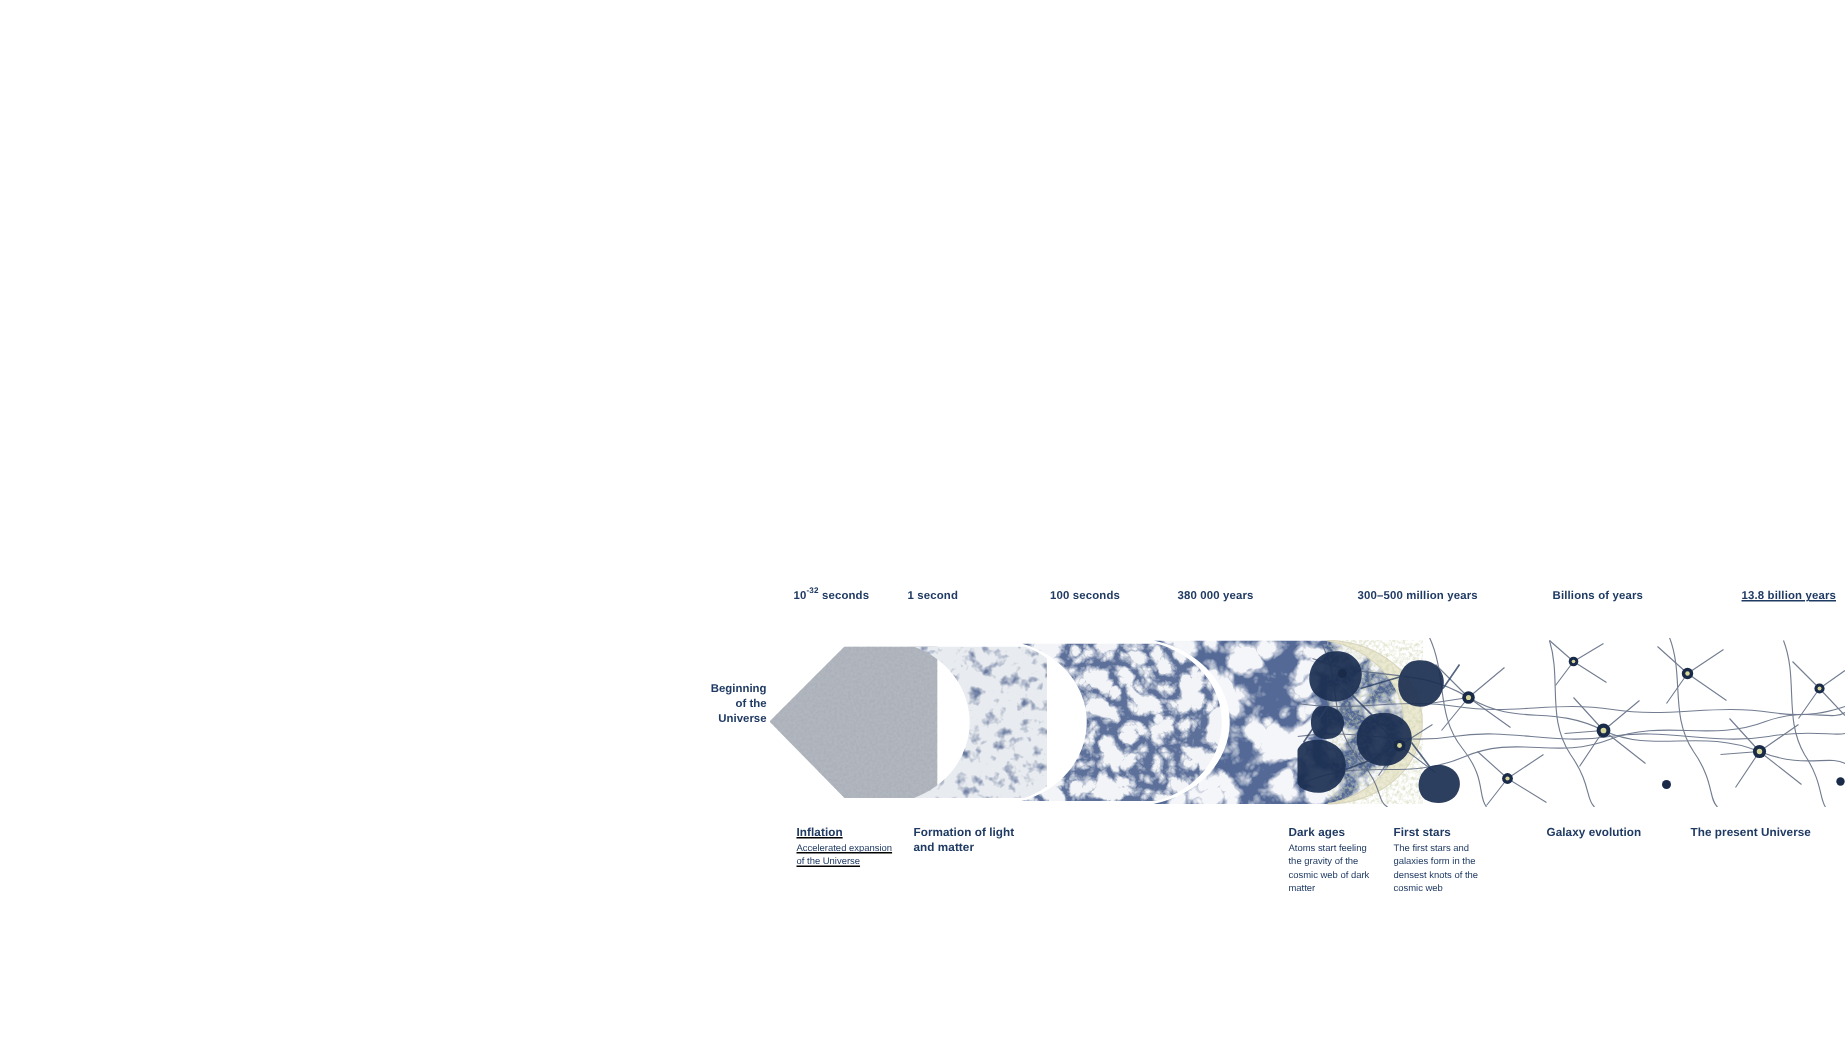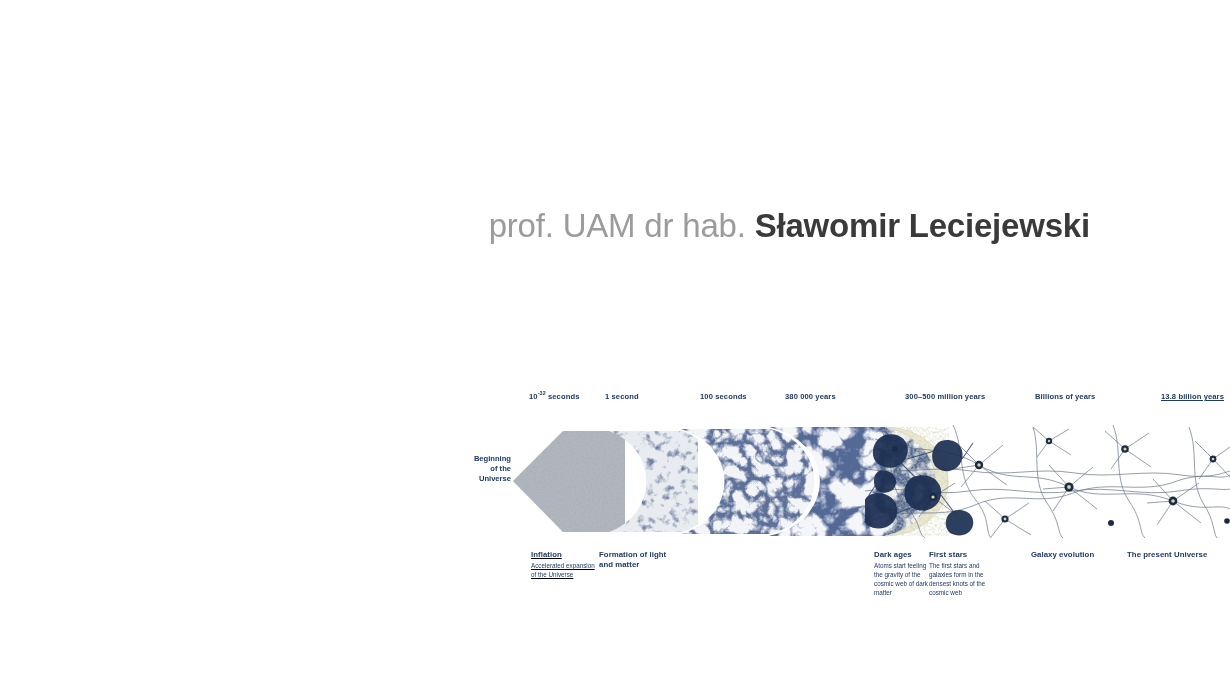--- a/index.html
+++ b/index.html
@@ -129,21 +129,20 @@
     color: #1F3A63;
     line-height: 1.42;
   }
   .caption-body p { margin: 0 0 4px 0; padding: 0; }
   .caption-body p:last-child { margin-bottom: 0; }
 </style>
 </head>
 <body>
 
 <div id="title-area">
-  <h2 id="slide-subtitle"><span class="subtitle-light">prof. UAM dr hab. </span><span class="subtitle-bold">Sławomir Leciejewski</span></h2>
 </div>
 
 <div id="figure">
 
   <div id="era-labels">
       <div class="era-label" style="left: 74px;"><span>10</span><sup>-32</sup><span> seconds</span></div>
       <div class="era-label" style="left: 150px;">1 second</div>
       <div class="era-label" style="left: 245px;">100 seconds</div>
       <div class="era-label" style="left: 330px;">380 000 years</div>
       <div class="era-label" style="left: 450px;">300–500 million years</div>
@@ -298,24 +297,24 @@
     </svg>
   </div>
 
   <div id="captions">
       <div class="caption" style="left: 76px; width: 66px; text-decoration: underline;">
         <div class="caption-title">Inflation</div>
         <div class="caption-body">
           <p>Accelerated expansion of the Universe</p>
         </div>
       </div>
-      <div class="caption" style="left: 144px; width: 70px;">
+      <div class="caption" style="left: 154px; width: 70px;">
         <div class="caption-title">Formation of light and matter</div>
       </div>
-      <div class="caption" style="left: 404px; width: 58px; margin-left: 15px;">
+      <div class="caption" style="left: 404px; width: 58px;">
         <div class="caption-title">Dark ages</div>
         <div class="caption-body">
           <p>Atoms start feeling the gravity of the cosmic web of dark matter</p>
         </div>
       </div>
       <div class="caption" style="left: 474px; width: 60px;">
         <div class="caption-title">First stars</div>
         <div class="caption-body">
           <p>The first stars and galaxies form in the densest knots of the cosmic web</p>
         </div>

